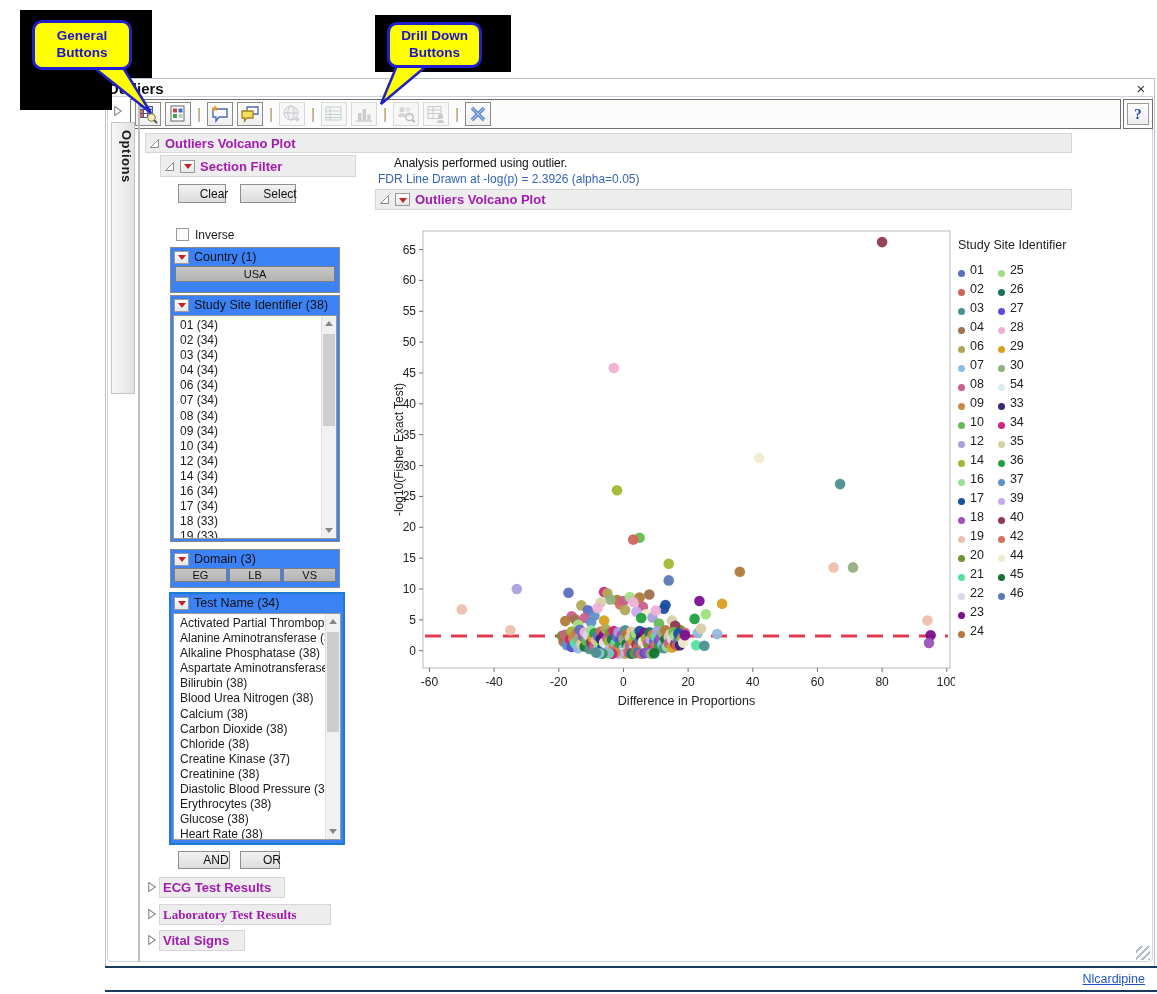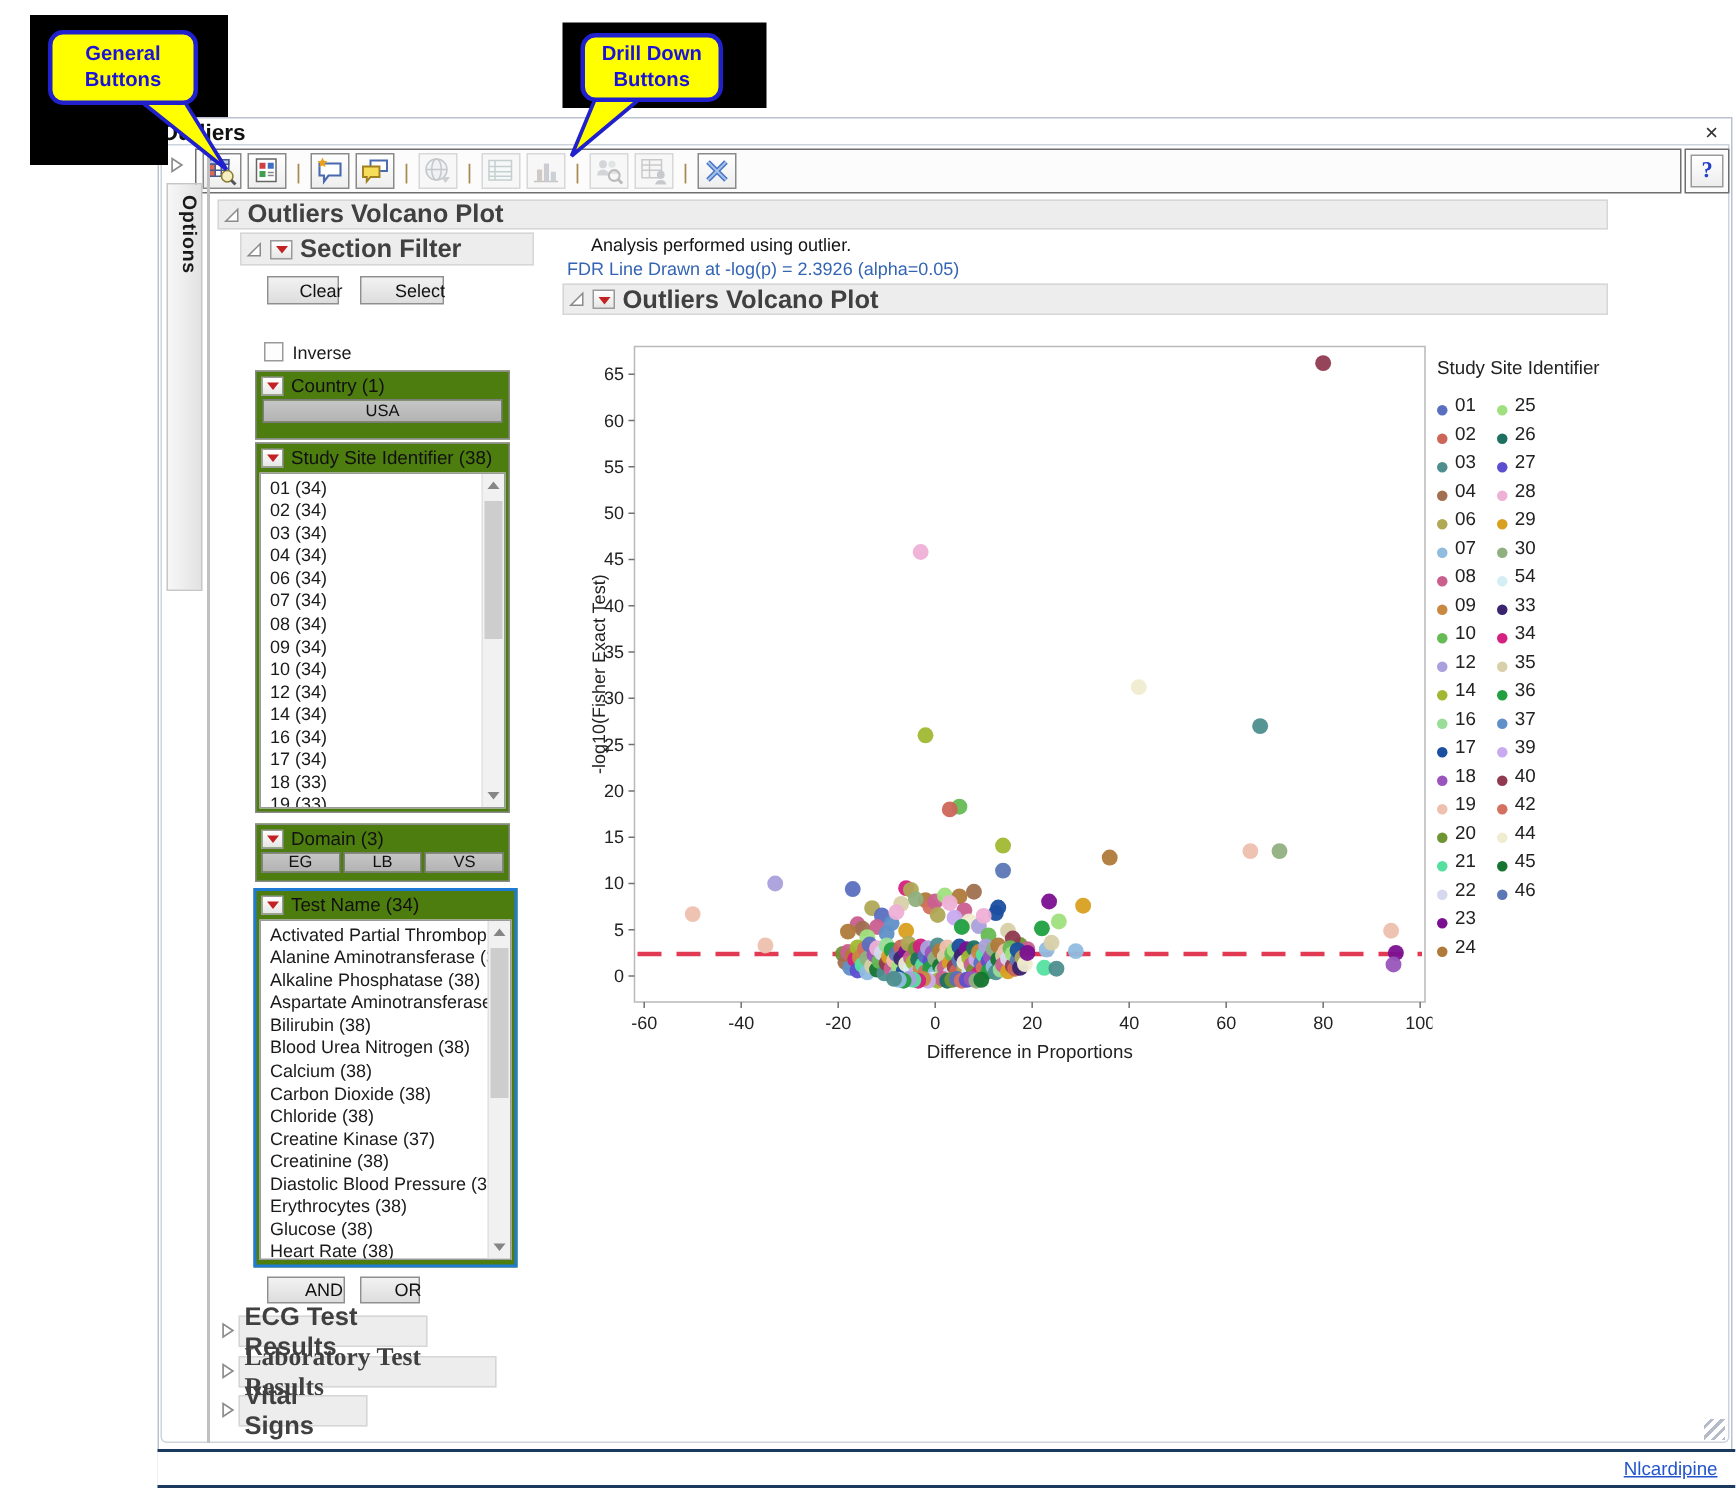--- a/index.html
+++ b/index.html
@@ -28,29 +28,29 @@
 
   
   #opt-arrow { position:absolute; left:112px; top:103px; z-index:2; }
   #options-tab { position:absolute; left:111px; top:122px; width:24px; height:272px; background:linear-gradient(to right,#f7f7f7,#e2e2e2); border:1px solid #c6c6c6; z-index:2;
                  writing-mode:vertical-rl; font-weight:bold; font-size:13px; color:#1a1a1a; padding-top:7px; text-align:left; letter-spacing:.5px;}
   #v-split { position:absolute; left:138px; top:96px; width:2px; height:866px; background:#c0c0c0; z-index:2; }
   #content-border { position:absolute; left:107px; top:96px; width:1046px; height:866px; border:1px solid #ccd4de; border-radius:0 0 4px 4px; z-index:1; }
 
   
   .hdrbar { position:absolute; background:#ededed; border:1px solid #d6d6d6; display:flex; align-items:center; gap:5px; padding-left:3px; z-index:2; }
-  .hdrbar b { font-size:17px; color:#404040; }
+  .hdrbar b { font-size:13px; color:#a21caf; }
   .tri { flex:0 0 auto; }
   .redbtn { width:15px; height:13px; background:linear-gradient(#ffffff,#e6e6e6); border:1px solid #9a9a9a; display:inline-flex; align-items:center; justify-content:center; }
   .redbtn::after { content:''; width:0; height:0; border:4px solid transparent; border-top:5px solid #c42222; margin-top:5px; }
 
   .pushbtn { position:absolute; background:linear-gradient(#f2f2f2,#dddddd); border:1px solid #8f8f8f; font-size:12px; color:#111; display:flex; align-items:center; justify-content:center; z-index:2;padding-left:24px; }
 
   
-  .fpanel { position:absolute; border:1px solid #8a8a8a; background:#4d7c0f; z-index:2; }
+  .fpanel { position:absolute; border:1px solid #8a8a8a; background:#3b82f6; z-index:2; }
   .fpanel .phead { display:flex; align-items:center; gap:5px; padding:2px 0 2px 3px; font-size:12.5px; color:#111; }
   .graychip { background:linear-gradient(#c6c6c6,#b3b3b3); border:1px solid #7d7d7d; font-size:11px; color:#111; text-align:center; }
   .listbox { position:absolute; background:#fff; border:1px solid #9a9a9a; overflow:hidden; }
   .listitem { font-size:12px; color:#1a1a1a; padding-left:6px; white-space:nowrap; overflow:hidden; }
   .vscroll { position:absolute; right:0; top:0; bottom:0; width:15px; background:#f1f1f1; border-left:1px solid #e2e2e2; }
   .sb-btn { position:absolute; left:0; width:14px; height:15px; display:flex; align-items:center; justify-content:center; }
   .sb-tri-up { width:0;height:0;border:4px solid transparent;border-bottom:5px solid #868686; margin-bottom:4px;}
   .sb-tri-dn { width:0;height:0;border:4px solid transparent;border-top:5px solid #868686; margin-top:4px;}
   .sb-thumb { position:absolute; left:1px; width:12px; background:#cdcdcd; }
 

